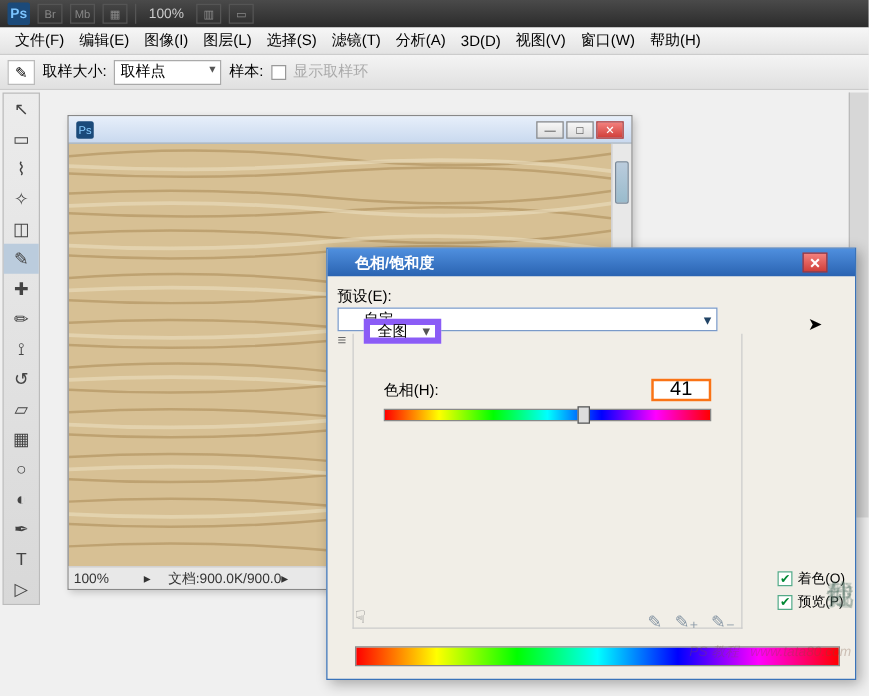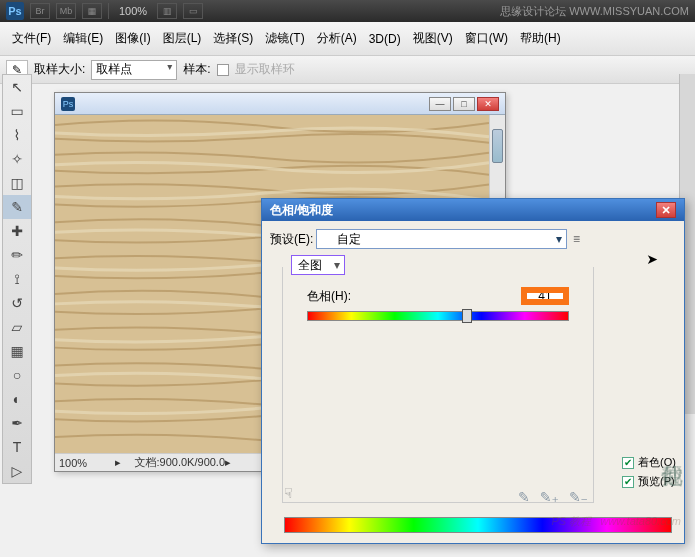--- a/index.html
+++ b/index.html
@@ -7,21 +7,21 @@
 
 
 .app-bar { background: linear-gradient(#4a4a4a,#2b2b2b); height: 22px; display: flex; align-items: center; padding: 0 6px; color: #ccc; }
 .ps-logo { width: 18px; height: 18px; background: #1b4a7a; color: #7cc5ff; font-weight: bold; font-size: 11px; display: flex; align-items: center; justify-content: center; border-radius: 2px; }
 .app-bar .box { width: 20px; height: 16px; border: 1px solid #555; margin-left: 6px; display: flex; align-items: center; justify-content: center; font-size: 9px; color: #888; }
 .app-bar .sep { width: 1px; height: 16px; background: #555; margin: 0 6px; }
 .app-bar .pct { color: #ccc; margin: 0 4px; font-size: 11px; }
 .app-bar .right { margin-left: auto; color: #999; font-size: 11px; }
 
 
-.menu-bar { background: linear-gradient(#f7f7f7,#e3e3e3); height: 34px; display: flex; align-items: center; padding: 0 6px; border-bottom: 1px solid #ccc; }
+.menu-bar { background: linear-gradient(#f7f7f7,#e3e3e3); height: 22px; display: flex; align-items: center; padding: 0 6px; border-bottom: 1px solid #ccc; }
 .menu-bar .mi { padding: 0 6px; cursor: default; }
 
 
 .options-bar { background: linear-gradient(#f4f4f4,#e0e0e0); height: 28px; display: flex; align-items: center; padding: 0 6px; border-bottom: 1px solid #ccc; gap: 6px; }
 .options-bar .tool-ico { width: 22px; height: 20px; border: 1px solid #bbb; background: #fff; display: flex; align-items: center; justify-content: center; }
 .dropdown { height: 20px; border: 1px solid #aaa; background: #fff; display: flex; padding: 0 4px; position: relative; }
 .dropdown::after { content: "▾"; position: absolute; right: 4px; color: #555; font-size: 10px; }
 .checkbox { width: 12px; height: 12px; border: 1px solid #999; background: #fff; display: inline-block; }
 
 
@@ -42,39 +42,39 @@
 .doc-vscroll .thumb { position: absolute; top: 14px; left: 2px; right: 2px; height: 34px; background: linear-gradient(#bcd,#9bc); border: 1px solid #789; border-radius: 2px; }
 .doc-status { position: absolute; left: 0; right: 0; bottom: 0; height: 18px; background: #e8e8e8; border-top: 1px solid #ccc; display: flex; align-items: center; font-size: 11px; padding: 0 4px; color: #333; }
 .doc-status .zoom { width: 56px; }
 .doc-status .info { margin-left: 14px; }
 
 
 .panel-dock { position: absolute; right: 0; top: 74px; width: 16px; height: 340px; background: #d7d7d7; border-left: 1px solid #bbb; }
 
 
 .dialog { position: absolute; left: 261px; top: 198px; width: 424px; height: 346px; background: #f1eee7; border: 1px solid #3a73b9; box-shadow: 3px 3px 10px rgba(0,0,0,.3); }
-.dlg-title { height: 22px; background: linear-gradient(#4f8fde,#2a63b1); color: #fff; display: flex; align-items: center; padding: 0 8px; font-size: 12px; font-weight: bold; }
+.dlg-title { height: 22px; background: linear-gradient(#4f8fde,#2a63b1); color: #fff; display: flex; align-items: center; padding: 0 22px; font-size: 12px; font-weight: bold; }
 .dlg-title .x { margin-left: auto; width: 20px; height: 16px; background: linear-gradient(#f3807d,#d03f3a); border: 1px solid #a33; color: #fff; display: flex; align-items: center; justify-content: center; font-size: 11px; }
 .dlg-body { position: absolute; top: 22px; left: 0; right: 0; bottom: 0; padding: 8px; }
-.row { display: flex; align-items: center; margin-bottom: 20px; }
+.row { display: flex; margin-bottom: 20px; flex-direction: column; }
 .row .lbl { width: 46px; text-align: left; }
 .preset-select { flex: 1; height: 20px; border: 1px solid #7a9ac9; background: #fff; display: flex; align-items: center; padding: 0 20px; margin-right: 6px; position: relative; }
 .preset-select::after { content: "▾"; position: absolute; right: 4px; color: #246; }
 .btns { position: absolute; right: 8px; top: 6px; width: 72px; display: flex; flex-direction: column; gap: 6px; }
 .btns .btn { height: 20px; border: 1px solid #888; background: linear-gradient(#fdfdfd,#e6e6e6); border-radius: 3px; display: flex; align-items: center; justify-content: center; cursor: default; }
 .btns .btn.ok { border-color: #4a7; box-shadow: 0 0 0 1px #6b9 inset; }
 .cursor-arrow { position: absolute; right: 26px; top: 30px; font-size: 14px; color: #000; pointer-events: none; }
 
 .group { position: absolute; left: 20px; top: 46px; right: 90px; bottom: 40px; border: 1px solid #ccc; border-top: none; padding: 10px 14px; }
-.group .tab-sel { position: absolute; top: -12px; left: 8px; height: 20px; border: 1px solid #8b5cf6; background: #fff; display: flex; align-items: center; padding: 0 22px 0 6px; }
+.group .tab-sel { position: absolute; top: -12px; left: 8px; height: 20px; border: 5px solid #8b5cf6; background: #fff; display: flex; align-items: center; padding: 0 22px 0 6px; }
 .group .tab-sel::after { content: "▾"; position: absolute; right: 4px; color: #555; }
 
-.slider-row { margin-top: 10px; }
+.slider-row { margin-top: 26px; }
 .slider-row .line { display: flex; align-items: center; justify-content: space-between; padding: 0 10px; }
-.slider-row input.val { width: 48px; height: 18px; border: 6px solid #f97316; text-align: center; font-size: 12px; }
+.slider-row input.val { width: 48px; height: 18px; border: 2px solid #f97316; text-align: center; font-size: 16px; }
 .slider-row input.val.sel { background: #1a3e7a; color: #fff; }
 .gradient { height: 10px; margin: 6px 10px 0; position: relative; border: 1px solid #888; }
 .g-hue { background: linear-gradient(90deg, #f00,#ff0,#0f0,#0ff,#00f,#f0f,#f00); }
 .g-sat { background: linear-gradient(90deg, #888,#e53); }
 .g-light { background: linear-gradient(90deg, #000,#888,#fff); }
 .handle { position: absolute; top: -3px; width: 10px; height: 14px; background: #ddd; border: 1px solid #555; transform: translateX(-50%); }
 
 .edit-select { position: absolute; right: 8px; top: 234px; display: flex; flex-direction: column; gap: 4px; font-size: 11px; }
 .edit-select label { display: flex; align-items: center; gap: 4px; }
 .chk { width: 12px; height: 12px; border: 1px solid #5a8; background: #fff; display: inline-flex; align-items: center; justify-content: center; color: #083; font-size: 10px; }
@@ -92,21 +92,20 @@
 
 <div class="app-bar">
   <div class="ps-logo">Ps</div>
   <div class="box">Br</div>
   <div class="box">Mb</div>
   <div class="box">▦</div>
   <div class="sep"></div>
   <span class="pct">100%</span>
   <div class="box">▥</div>
   <div class="box">▭</div>
-  <span class="right">思缘设计论坛 WWW.MISSYUAN.COM</span>
 </div>
 
 <div class="menu-bar">
   <span class="mi">文件(F)</span>
   <span class="mi">编辑(E)</span>
   <span class="mi">图像(I)</span>
   <span class="mi">图层(L)</span>
   <span class="mi">选择(S)</span>
   <span class="mi">滤镜(T)</span>
   <span class="mi">分析(A)</span>

